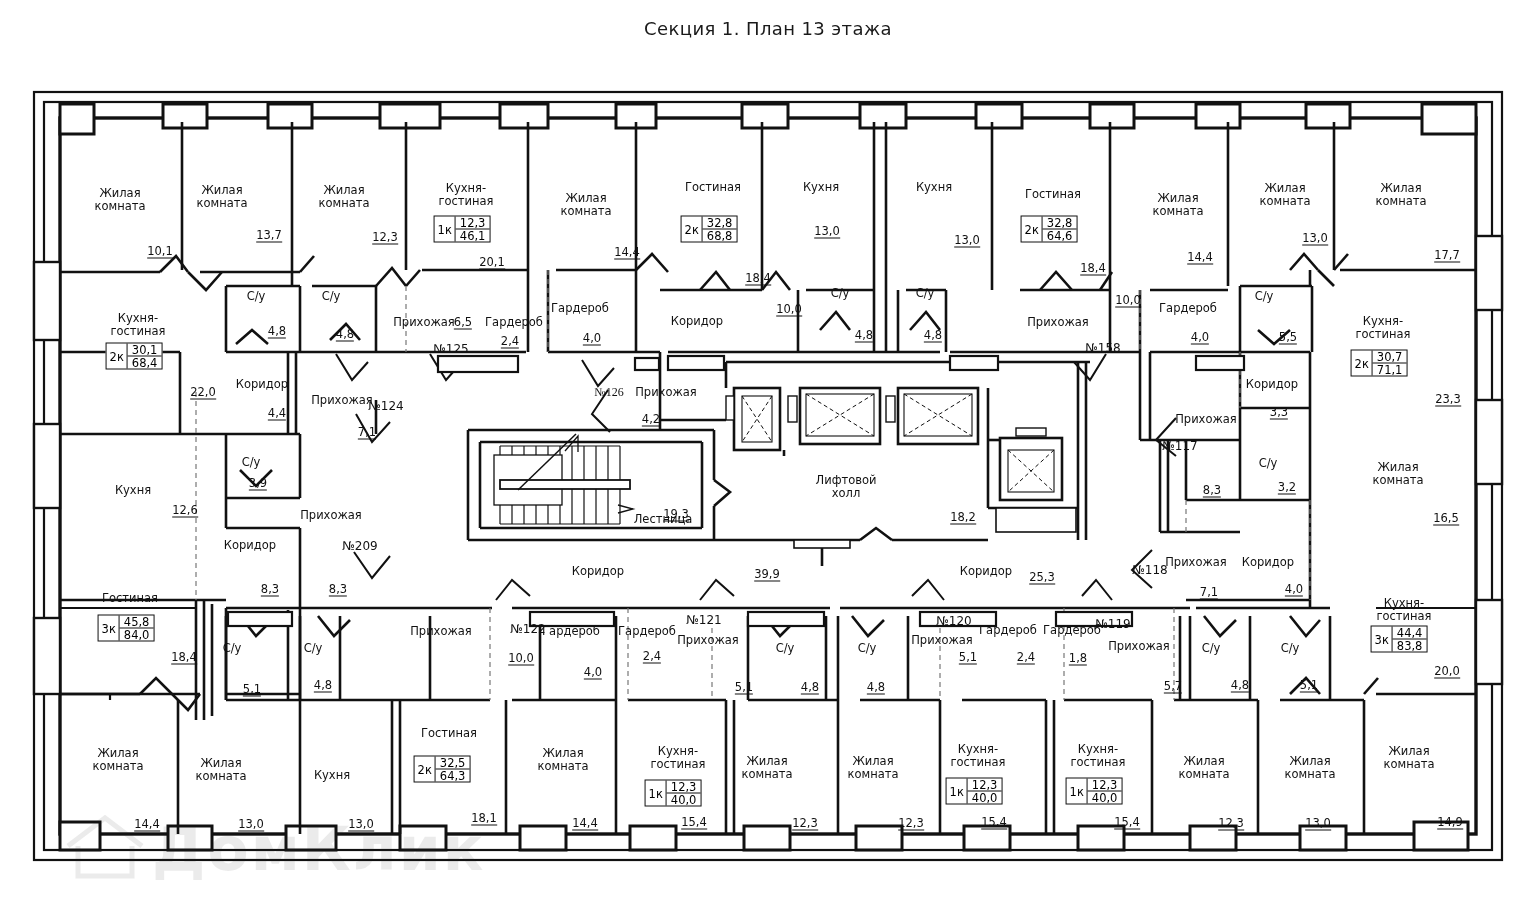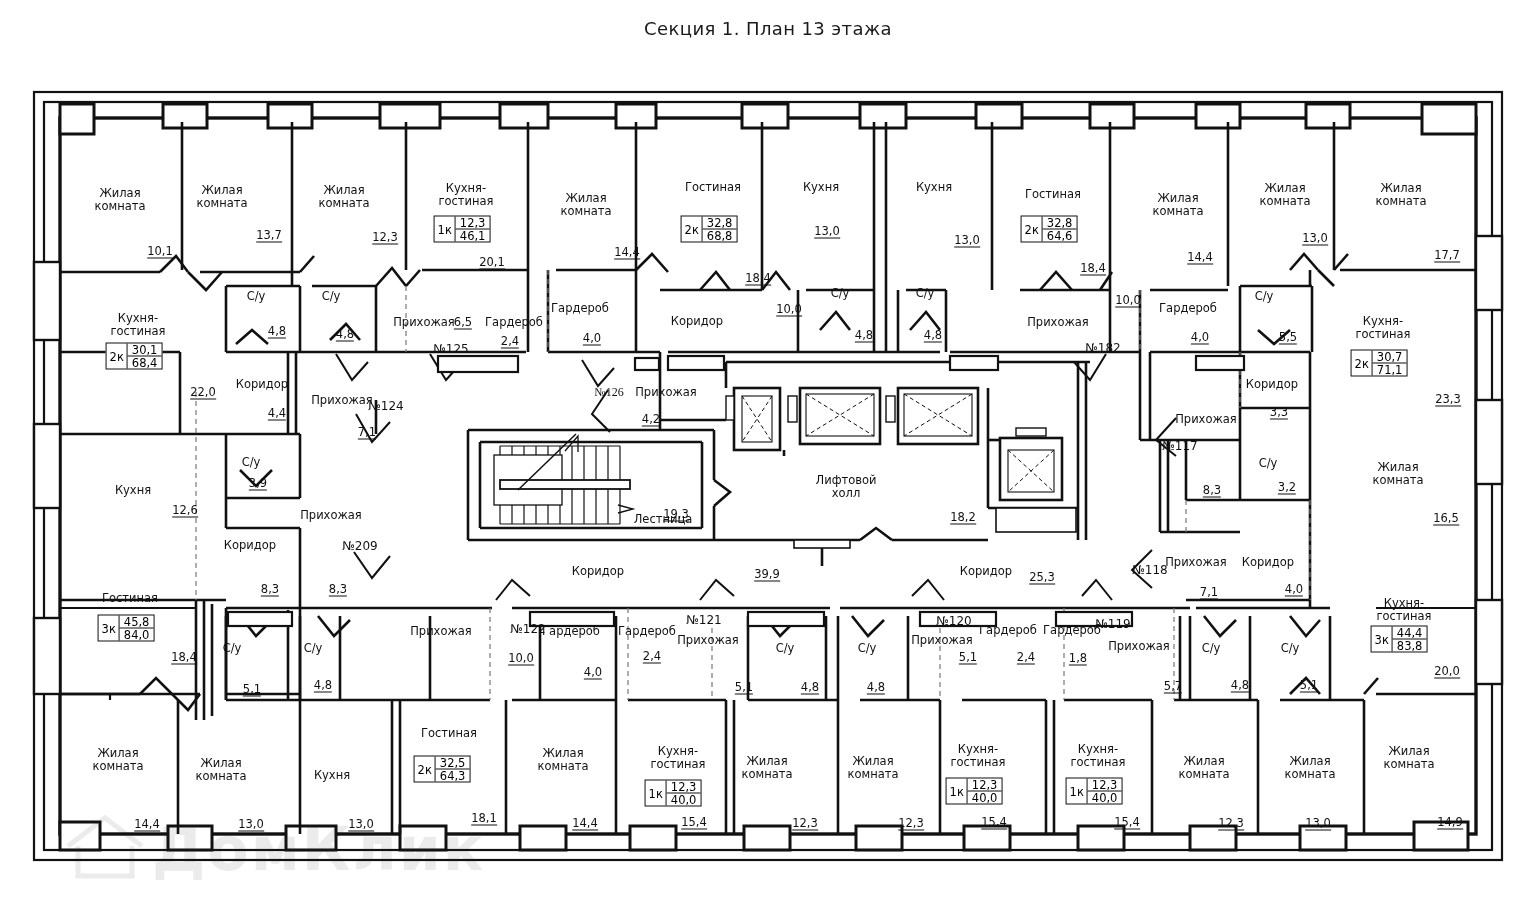--- a/index.html
+++ b/index.html
@@ -623,21 +623,21 @@
     <div class="aptno" style="left: 451px; top: 349px;">№125</div>
     <div class="aptno" style="left: 386px; top: 406px;">№124</div>
     <div class="aptno" style="left: 609px; top: 392px; font-family: Liberation Serif, serif;">№126</div>
     <div class="aptno" style="left: 360px; top: 546px;">№209</div>
     <div class="aptno" style="left: 508px; top: 629px; margin-left: 20px;">№122</div>
     <div class="aptno" style="left: 704px; top: 620px;">№121</div>
     <div class="aptno" style="left: 954px; top: 621px;">№120</div>
     <div class="aptno" style="left: 1113px; top: 624px;">№119</div>
     <div class="aptno" style="left: 1150px; top: 570px;">№118</div>
     <div class="aptno" style="left: 1180px; top: 446px;">№117</div>
-    <div class="aptno" style="left: 1103px; top: 348px;">№182</div>
+    <div class="aptno" style="left: 1103px; top: 348px;">№158</div>
   </div>
 
 <div id="watermark">
   <svg width="90" height="70" viewBox="0 0 90 70">
     <path d="M8 34 L45 6 L82 34" fill="none" stroke="#2b2b2b" stroke-width="5"></path>
     <path d="M18 34 L18 64 L72 64 L72 34" fill="none" stroke="#2b2b2b" stroke-width="5"></path>
   </svg>
   <div class="wm-text">ДомКлик</div>
 </div>
 

